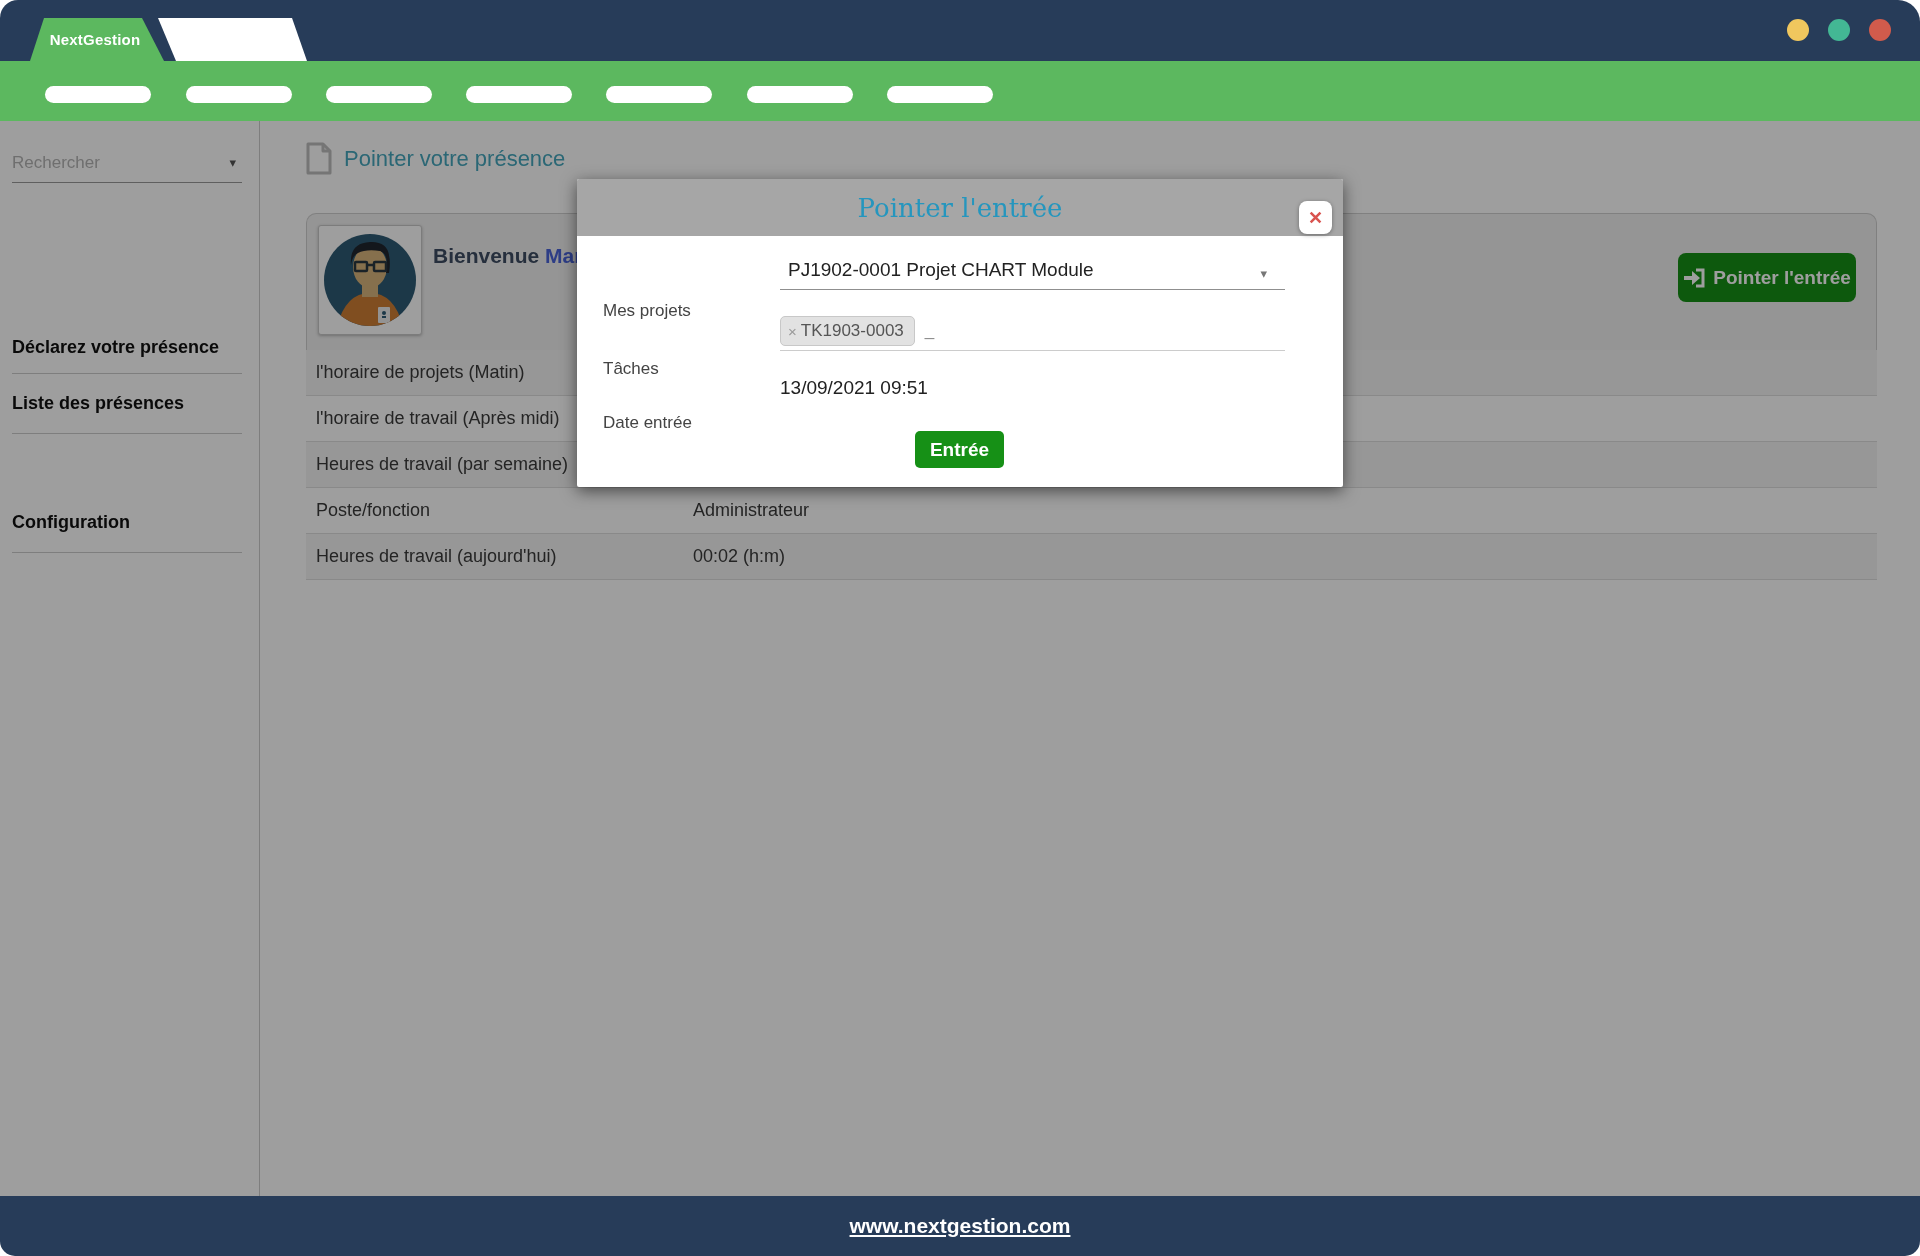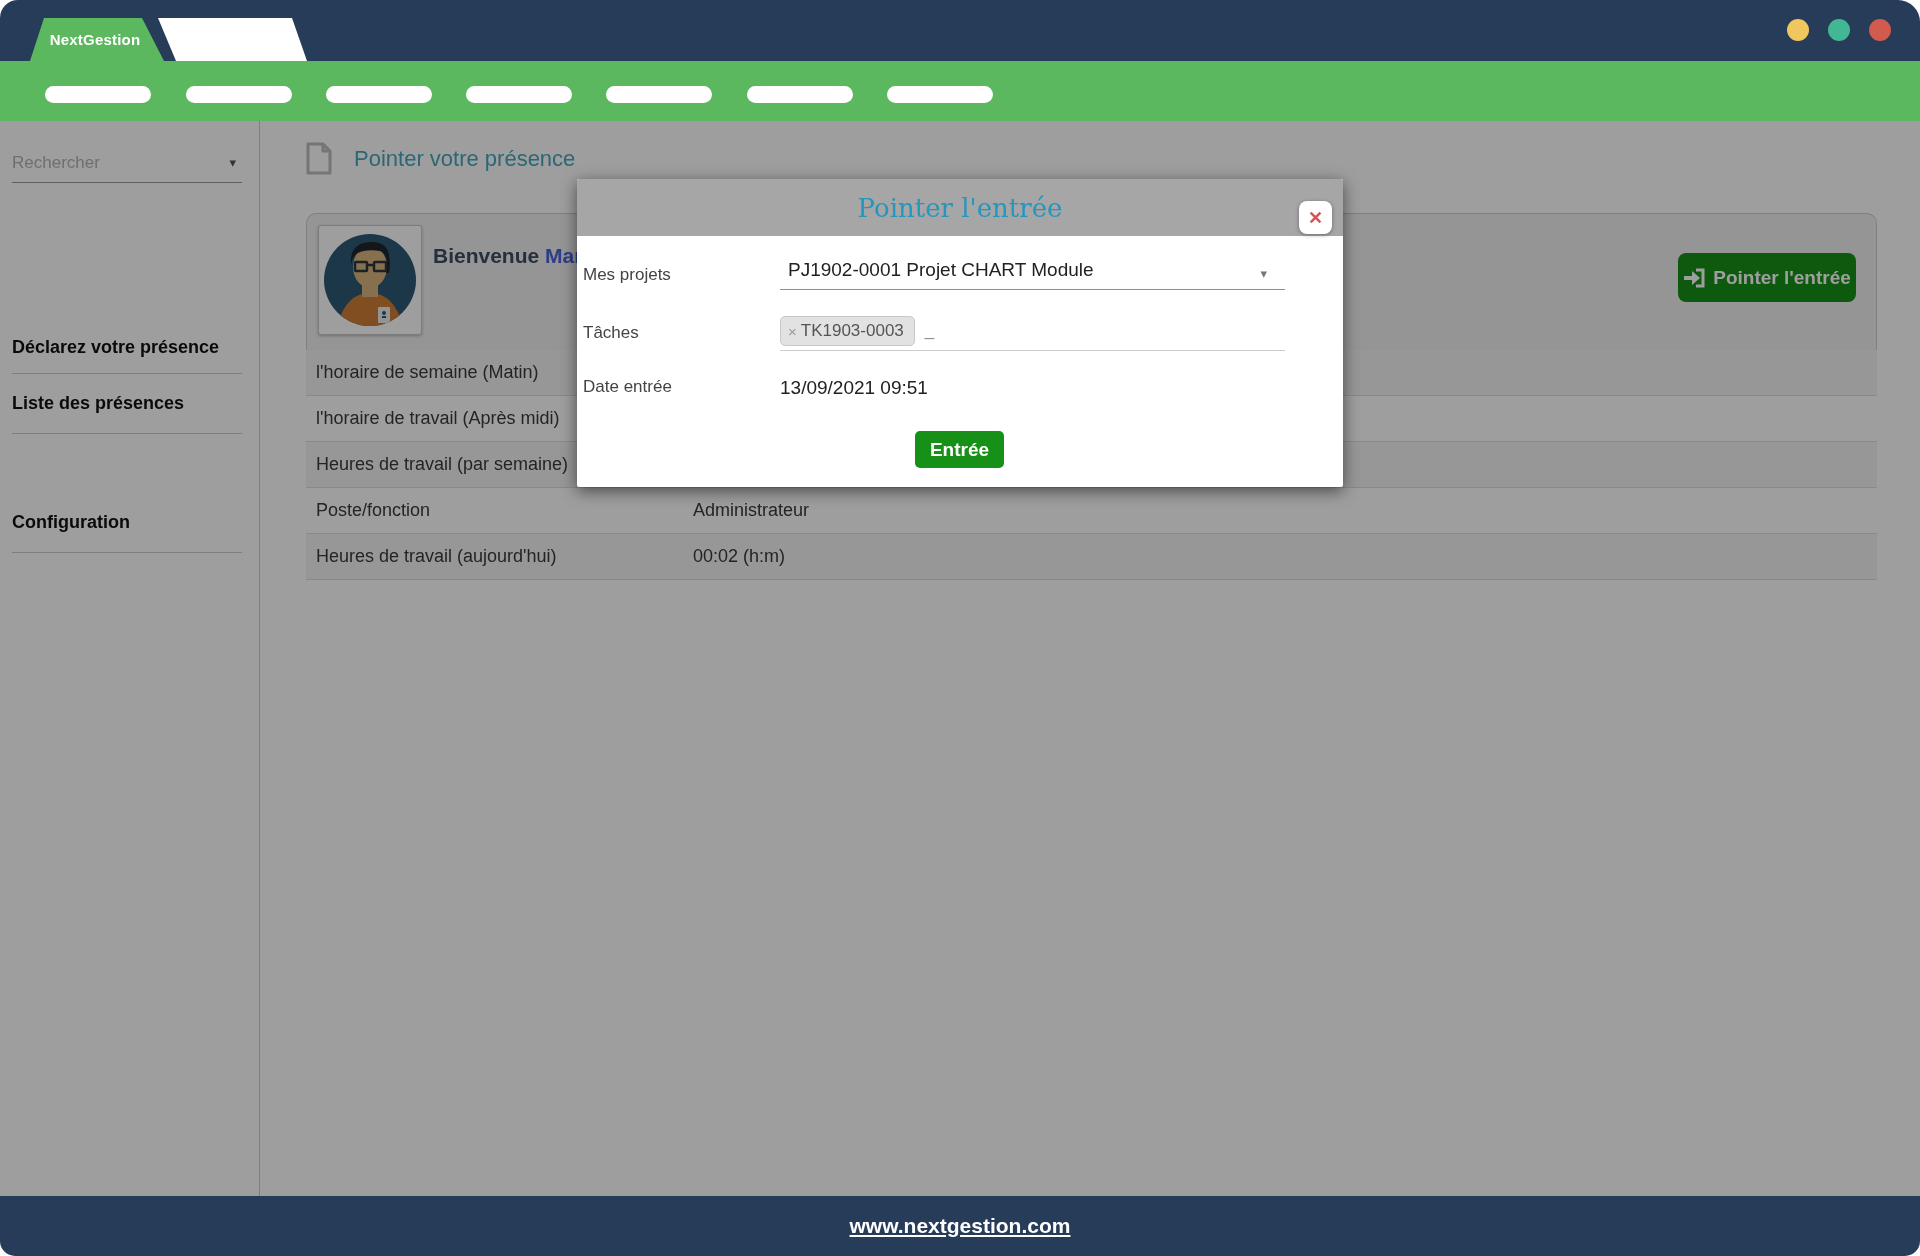--- a/index.html
+++ b/index.html
@@ -27,21 +27,21 @@
   .content-bg { position:absolute; left:0; top:121px; width:1920px; height:1075px; background:#fff; }
   .sidebar { position:absolute; left:0; top:121px; width:260px; height:1075px;
              background:#fff; border-right:1px solid #ccc; }
   .searchbox { position:absolute; left:12px; top:22px; width:230px; height:40px;
                border-bottom:1px solid #999; display:flex; align-items:center; }
   .searchbox .ph { color:#b3b3b3; font-size:17px; }
   .searchbox .caret { margin-left:auto; margin-right:6px; color:#555; font-size:13px; }
   .menu-item { position:absolute; left:12px; width:230px; border-bottom:1px solid #ccc;
                display:flex; align-items:center; font-size:18px; font-weight:bold; color:#111; cursor:pointer; }
 
-  .main-head { position:absolute; left:306px; top:142px; display:flex; align-items:center; gap:22px; }
+  .main-head { position:absolute; left:306px; top:142px; display:flex; align-items:center; gap:12px; }
   .file-icon { width:26px; height:33px; }
   .page-title { color:#46a7bd; font-size:22px; }
 
   
   .card { position:absolute; left:306px; top:213px; width:1571px; height:137px;
           background:#f0f0f0; border:1px solid #cfcfcf; border-bottom:0; border-radius:10px 10px 0 0; }
   .avatar-box { position:absolute; left:11px; top:11px; width:104px; height:110px; background:#fff;
                 border:1px solid #c9c9c9; border-radius:3px; box-shadow:0 1px 3px rgba(0,0,0,.25);
                 display:flex; align-items:center; justify-content:center; }
   .welcome { position:absolute; left:126px; top:30px; font-size:21px; font-weight:600; color:#3e4d63; }
@@ -64,21 +64,21 @@
              background:rgba(0,0,0,.38); z-index:10; }
   .modal { position:absolute; left:577px; top:179px; width:766px; height:308px; background:#fff;
            box-shadow:0 4px 16px rgba(0,0,0,.55); z-index:20; border-radius:2px; }
   .modal-head { position:relative; height:57px; background:#a6a6a6; border-radius:2px 2px 0 0;
                 display:flex; align-items:center; justify-content:center; }
   .modal-title { font-family:"DejaVu Serif", serif; font-size:26px; color:#2596be; }
   .modal-close { position:absolute; right:11px; top:22px; width:33px; height:33px; background:#fff;
                  border:none; border-radius:8px; box-shadow:0 1px 4px rgba(0,0,0,.35);
                  color:#d9534f; font-size:18px; font-weight:bold; cursor:pointer;
                  display:flex; align-items:center; justify-content:center; }
-  .m-label { position:absolute; left:6px; font-size:17px; color:#444; }
+  .m-label { position:absolute; left:26px; font-size:17px; color:#444;margin-top:36px; }
   .m-field { position:absolute; left:203px; width:505px; border-bottom:1px solid #8f8f8f; }
   .m-select { top:72px; height:39px; display:flex; align-items:flex-end; padding-bottom:8px; cursor:pointer; }
   .m-select .value { font-size:19px; color:#222; padding-left:8px; }
   .m-select .caret { margin-left:auto; margin-right:18px; color:#777; font-size:13px; }
   .m-tags { top:133px; height:39px; border-bottom-color:#ccc; display:flex; align-items:center; cursor:text; }
   .tag { display:flex; align-items:center; height:30px; background:#e2e2e2; border:1px solid #c8c8c8;
          border-radius:5px; padding:0 10px 0 7px; font-size:17px; color:#555; }
   .tag .x { color:#999; font-size:15px; margin-right:4px; cursor:pointer; }
   .tag-cursor { color:#888; font-size:17px; margin-left:10px; }
   .m-date { position:absolute; left:203px; top:198px; font-size:19px; color:#222; }
@@ -174,21 +174,21 @@
       <svg width="22" height="20" viewBox="0 0 22 20">
         <path d="M1 8 h8 v-5 l8 7 -8 7 v-5 h-8 z" fill="#fff"></path>
         <path d="M13 2 h7 v16 h-7" fill="none" stroke="#fff" stroke-width="3"></path>
       </svg>
       <span>Pointer l'entrée</span>
     </button>
   </div>
 
   <div class="ptable">
     <div class="prow">
-      <span class="lbl">l'horaire de semaine (Matin)</span>
+      <span class="lbl">l'horaire de projets (Matin)</span>
       <span class="val"></span>
       </div>
     <div class="prow">
       <span class="lbl">l'horaire de travail (Après midi)</span>
       <span class="val"></span>
       </div>
     <div class="prow">
       <span class="lbl">Heures de travail (par semaine)</span>
       <span class="val"></span>
       </div>

